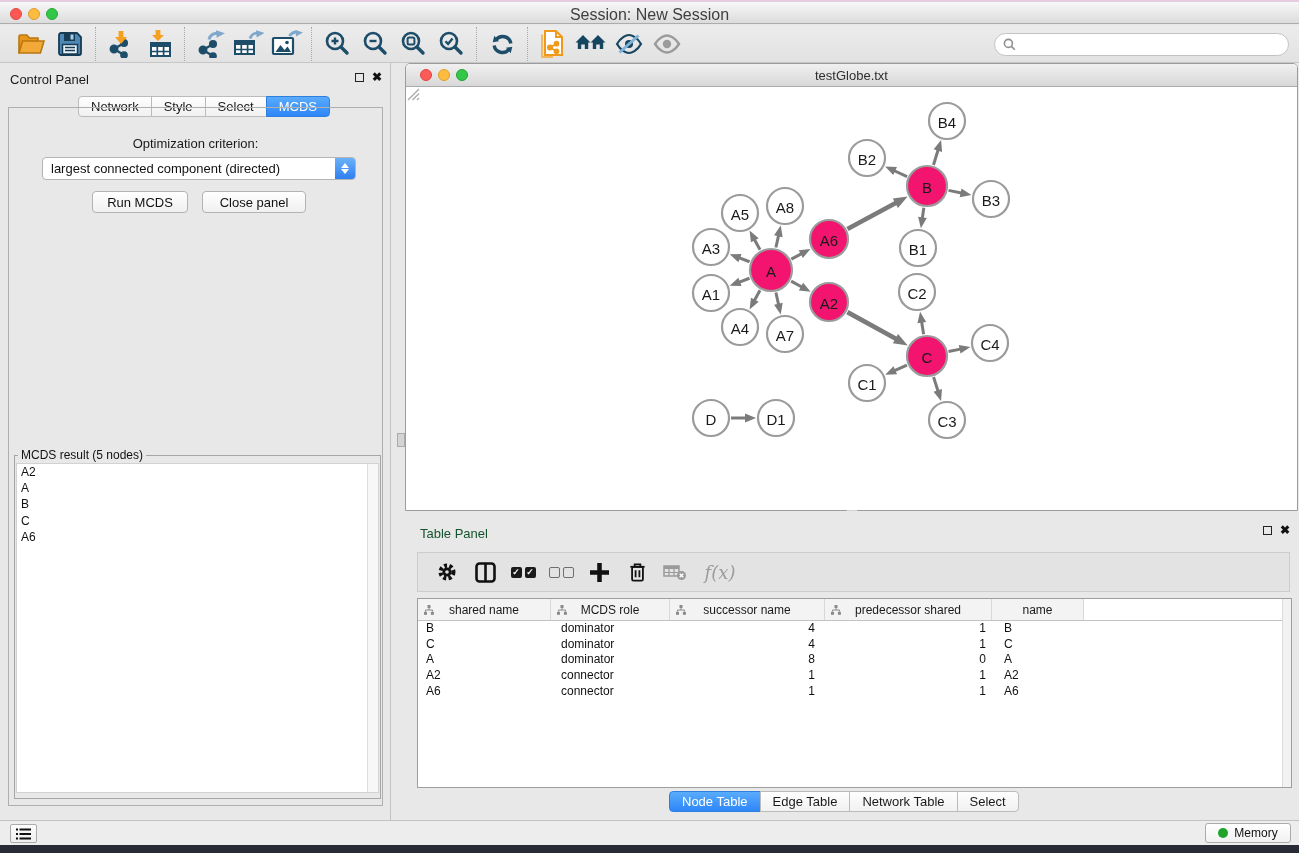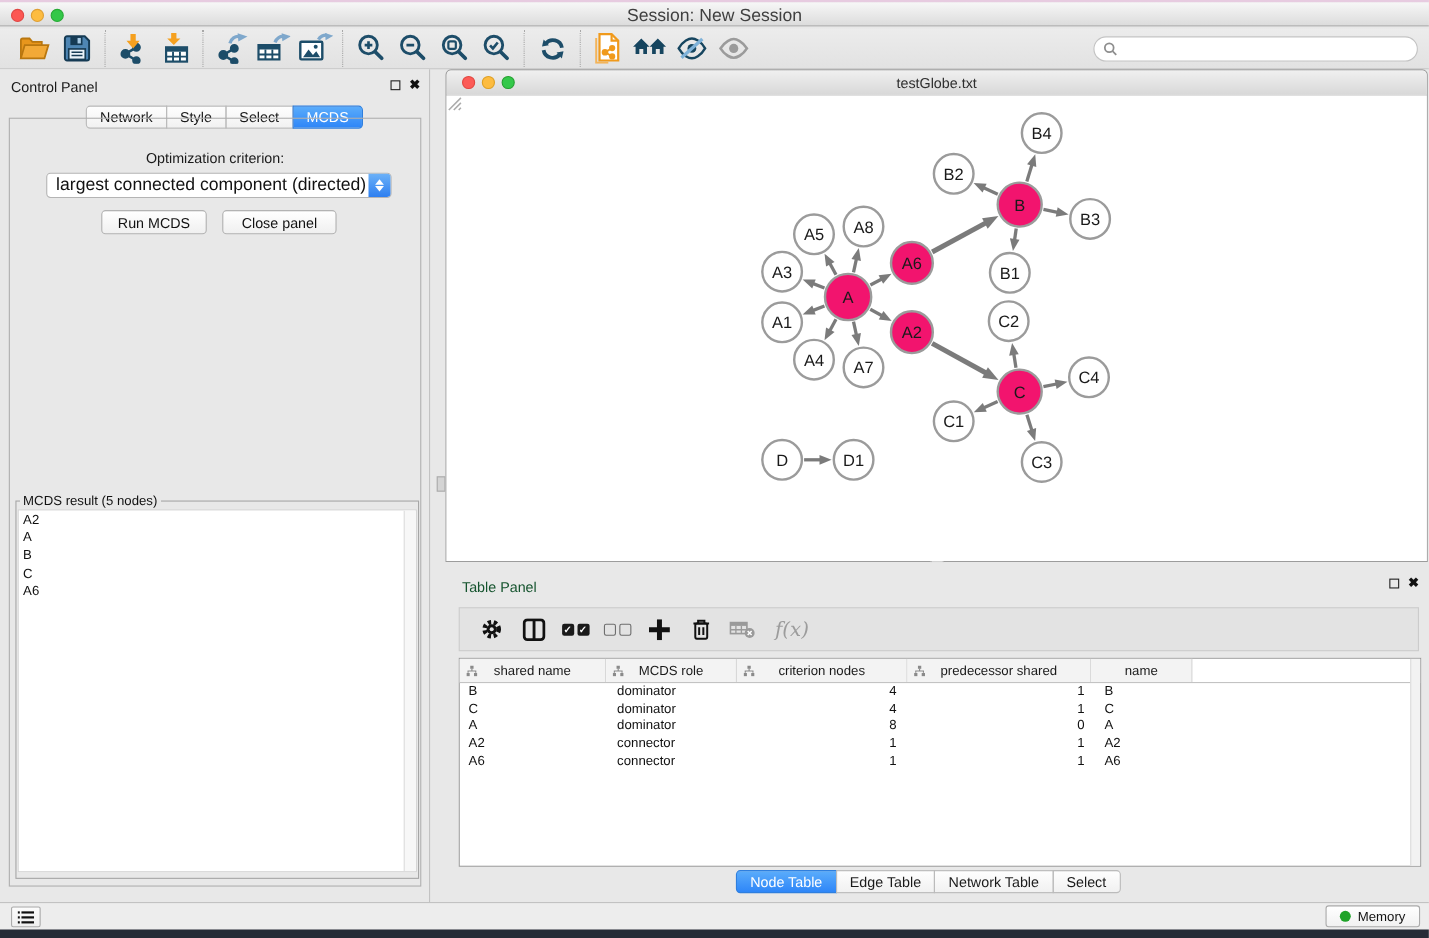--- a/index.html
+++ b/index.html
@@ -38,21 +38,21 @@
     font-size:13px; color:#1A1A1A; display:flex; align-items:center; justify-content:center;
     padding:0 12px; margin-left:-1px; }
   .tab:first-child { border-radius:4px 0 0 4px; margin-left:0; }
   .tab:last-child { border-radius:0 4px 4px 0; }
   .tab.sel { background:linear-gradient(#5AACFB,#2E86F8); border-color:#2F7FDE; color:#fff; }
 
   .cp-box { position:absolute; left:8px; top:44px; width:375px; height:699px; border:1px solid #AFAFAF; }
   .opt-label { position:absolute; left:8px; top:73px; width:375px; text-align:center; font-size:13px; color:#1A1A1A; }
   .dropdown { position:absolute; left:42px; top:94px; width:314px; height:23px; background:#fff;
     border:1px solid #B4B4B4; border-radius:4px; display:flex; align-items:center; }
-  .dropdown .dtext { flex:1; font-size:16px; color:#111; padding-left:8px; white-space:nowrap; overflow:hidden; }
+  .dropdown .dtext { flex:1; font-size:13px; color:#111; padding-left:8px; white-space:nowrap; overflow:hidden; }
   .dropdown .stepper { width:20px; height:21px; border-radius:0 3px 3px 0;
     background:linear-gradient(#6BB1F8,#2E7FF0); display:flex; flex-direction:column; align-items:center; justify-content:center; gap:1px; }
   .stepper .up, .stepper .dn { width:0; height:0; border-left:4px solid transparent; border-right:4px solid transparent; }
   .stepper .up { border-bottom:5px solid #fff; }
   .stepper .dn { border-top:5px solid #fff; }
 
   .aqua-btn { position:absolute; height:22px; background:linear-gradient(#FFFFFF,#F0F0F0);
     border:1px solid #B3B3B3; border-radius:4px; font-size:13px; color:#111;
     display:flex; align-items:center; justify-content:center; font-family:"Liberation Sans",sans-serif; }
 
@@ -525,21 +525,21 @@
           </div>
           <div class="th" style="width: 155px;">
             <svg class="hicon" width="10" height="10" viewBox="0 0 10 10">
               <path d="M5 3v2M1.5 6.5V5h7v1.5" stroke="#8A8A8A" fill="none"></path>
               <g fill="#8A8A8A">
                 <rect x="3.5" y="0" width="3" height="3"></rect>
                 <rect x="0" y="6.8" width="3" height="3"></rect>
                 <rect x="6.9" y="6.8" width="3" height="3"></rect>
               </g>
             </svg>
-            <span>criterion nodes</span>
+            <span>successor name</span>
           </div>
           <div class="th" style="width: 167px;">
             <svg class="hicon" width="10" height="10" viewBox="0 0 10 10">
               <path d="M5 3v2M1.5 6.5V5h7v1.5" stroke="#8A8A8A" fill="none"></path>
               <g fill="#8A8A8A">
                 <rect x="3.5" y="0" width="3" height="3"></rect>
                 <rect x="0" y="6.8" width="3" height="3"></rect>
                 <rect x="6.9" y="6.8" width="3" height="3"></rect>
               </g>
             </svg>

